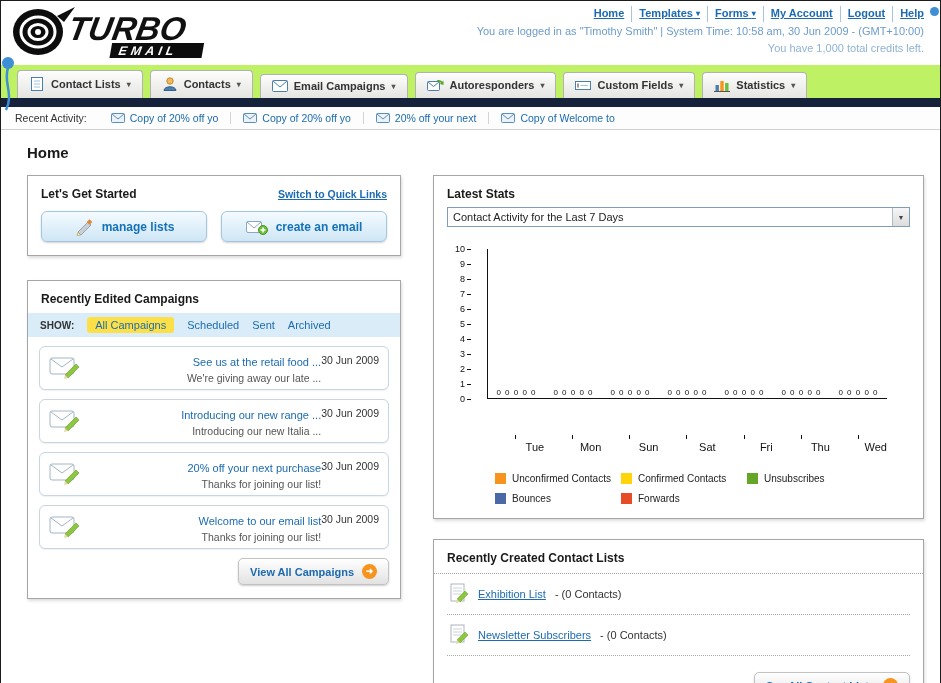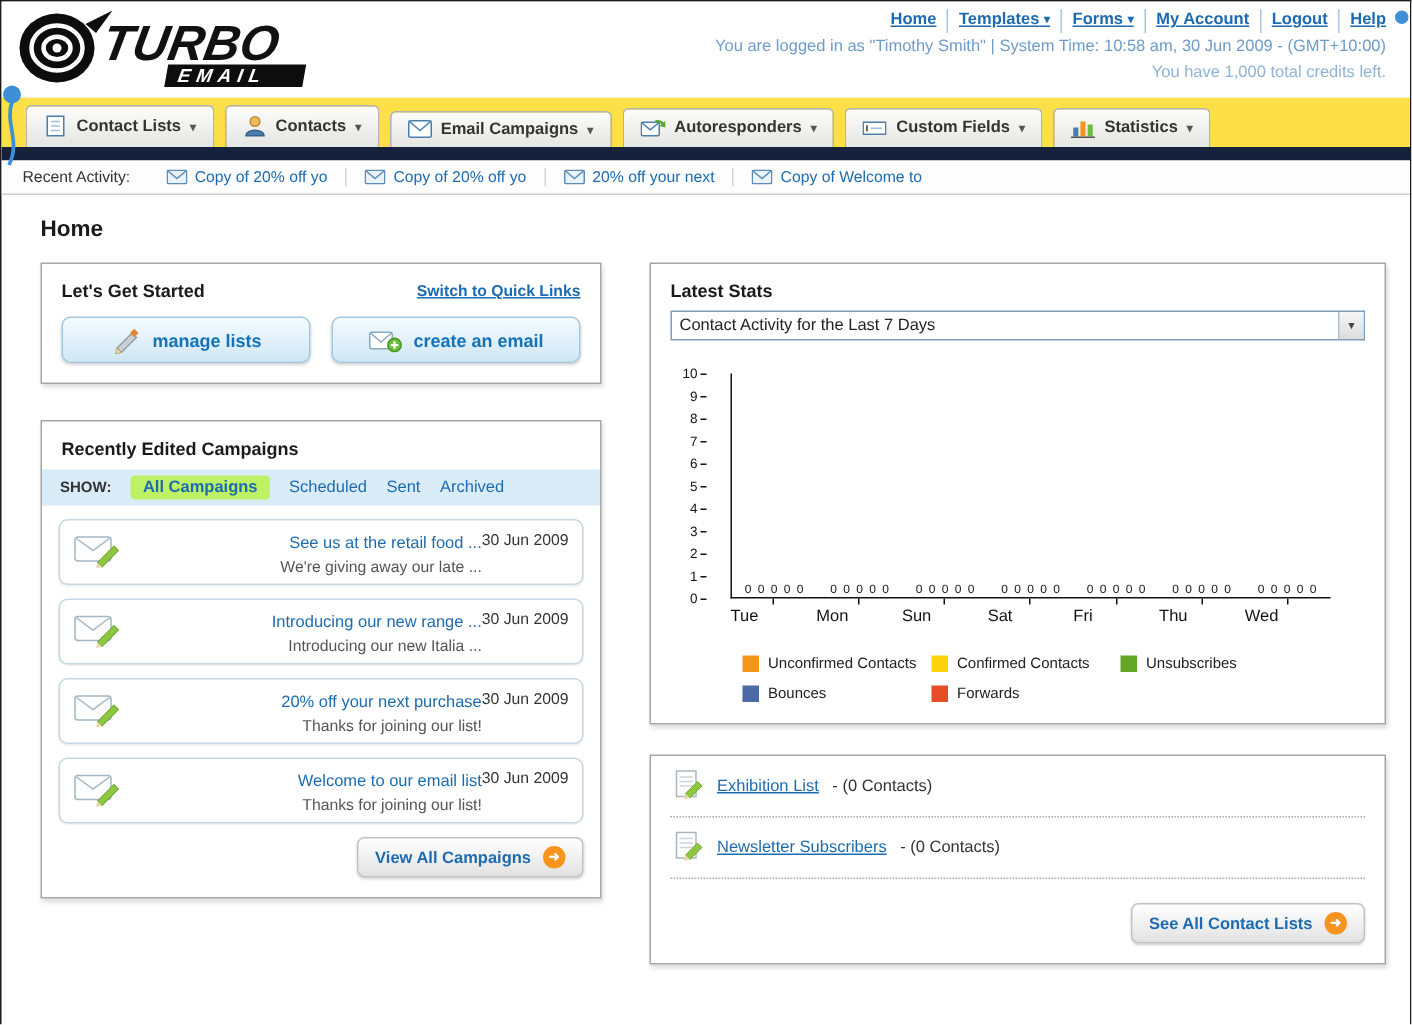--- a/index.html
+++ b/index.html
@@ -14,21 +14,21 @@
   .top-nav a { color:#1c6bb0; font-weight:bold; text-decoration:underline; font-size:11px; margin-left:4px; padding-left:7px; border-left:1px solid #a8c4dc; display:inline-block; }
   .top-nav a:first-child { border-left:none; padding-left:0; }
   .caret { font-size:8px; color:#1c6bb0; vertical-align:1px; }
   .login-info { color:#6d9ccb; margin-top:2px; }
   .credits { color:#8fb3d6; margin-top:1px; }
 
   .left-swoosh { position:absolute; left:0; top:55px; }
   .right-dot { position:absolute; right:1px; top:6px; width:9px; height:9px; border-radius:50%; background:#3f8fd6; }
 
   
-  .tabbar { display:flex; gap:7px; align-items:flex-end; padding:5px 10px 0 16px; background:#fde047; }
+  .tabbar { display:flex; gap:7px; align-items:flex-end; padding:5px 10px 0 16px; background:#bef264; }
   .tab { display:flex; align-items:center; gap:6px; padding:5px 11px 6px; background:linear-gradient(#fdfdfd,#e4e4e1); border:1px solid #b2b2b0; border-bottom:none; border-radius:4px 4px 0 0; font-size:11px; font-weight:bold; color:#333; cursor:pointer; white-space:nowrap; }
   .tab .caret { color:#555; }
   .navy-bar { height:9px; background:#16213c; }
 
   
   .activity-bar { display:flex; align-items:center; padding:5px 14px; font-size:10.5px; background:#fdfdfd; border-bottom:1px solid #cfcfcf; }
   .activity-label { color:#333; margin-right:12px; }
   .activity-item { display:flex; align-items:center; gap:5px; color:#1c6bb0; padding:0 12px; border-right:1px solid #d4d4d4; cursor:pointer; }
   .activity-item:last-child { border-right:none; }
 
@@ -47,21 +47,21 @@
   .gs-head a { font-size:10.5px; color:#1c6bb0; text-decoration:underline;font-weight:bold; }
   .gs-buttons { display:flex; gap:14px; padding:6px 13px 13px; }
   .gs-btn { flex:1; display:flex; align-items:center; justify-content:center; gap:8px; height:31px; background:linear-gradient(#f4fbff,#cfe6f5); border:1px solid #a3c6de; border-radius:6px; font-family:inherit; font-size:12px; font-weight:bold; color:#1472b8; box-shadow:0 1px 2px rgba(0,0,0,0.18); cursor:pointer; }
 
   
   .campaigns { margin-top:24px; }
   .camp-title { padding:11px 13px 7px; }
   .show-bar { display:flex; align-items:center; gap:13px; background:#d9ecf8; padding:4px 12px; font-size:11px; }
   .show-label { font-size:10px; font-weight:bold; color:#333; }
   .show-tab { color:#1c6bb0; cursor:pointer; }
-  .show-tab.active { background:#bef264; border-radius:3px; padding:2px 8px; font-weight:bold; }
+  .show-tab.active { background:#fde047; border-radius:3px; padding:2px 8px; font-weight:normal; }
   .camp-list { padding:9px 11px 2px; display:flex; flex-direction:column; gap:9px; }
   .campaign-item { display:flex; align-items:center; border:1px solid #c6d7e2; border-radius:6px; padding:5px 9px; box-shadow:0 1px 1px rgba(0,0,0,0.06); cursor:pointer; background:#fff; }
   .ci-icon { margin-right:9px; flex:0 0 auto; }
   .ci-text { flex:1; min-width:0;text-align:right; }
   .ci-title { font-size:11px; color:#1c6bb0; }
   .ci-sub { font-size:10.5px; color:#555; margin-top:2px; }
   .ci-date { font-size:10.5px; color:#333; align-self:flex-start; margin-top:2px; }
   .camp-foot { text-align:right; padding:7px 11px 13px; }
 
   .pill-btn { display:inline-flex; align-items:center; gap:8px; padding:5px 11px; background:linear-gradient(#ffffff,#e2e2e2); border:1px solid #c2c2c2; border-radius:5px; font-family:inherit; font-size:11px; font-weight:bold; color:#1c6bb0; box-shadow:0 1px 2px rgba(0,0,0,0.2); cursor:pointer; }
@@ -73,21 +73,21 @@
   .stats-select { display:flex; justify-content:space-between; align-items:center; height:20px; border:1px solid #7f9db9; background:#fff; font-size:11px; padding-left:5px; cursor:pointer; margin-bottom:22px; }
   .dd-arrow { width:17px; height:18px; border-left:1px solid #abc; background:linear-gradient(#f6f6f6,#dcdcdc); font-size:7px; color:#444; display:flex; align-items:center; justify-content:center; }
   .chart-body { display:flex; margin-left:18px; }
   .y-axis { position:relative; width:22px; height:150px; flex:0 0 auto; }
   .y-axis span { position:absolute; right:16px; transform:translateY(-50%); font-size:9px; color:#111; display:flex; align-items:center; gap:2px; }
   .y-axis i.ytick { width:4px; height:1px; background:#111; display:inline-block; }
   .plot { width:400px; height:150px; border-left:1px solid #111; border-bottom:1px solid #111; display:flex; align-items:flex-end; }
   .chart-group { flex:1; display:flex; justify-content:center; }
   .zeros { font-size:8px; color:#111; margin-bottom:1px; white-space:pre; letter-spacing:1px; }
   .x-labels { display:flex; width:400px; margin-left:40px; }
-  .x-label { flex:1; text-align:left; font-size:11px; color:#111; }
+  .x-label { flex:1; text-align:right; font-size:11px; color:#111;margin-top:36px; }
   .x-label::before { content:""; display:block; width:1px; height:4px; background:#111; margin:0 auto 2px; }
   .legend { display:flex; flex-wrap:wrap; row-gap:9px; width:460px; margin:20px 0 0 48px; }
   .legend-item { width:126px; display:flex; align-items:center; gap:6px; font-size:10px; color:#222; }
   .legend-swatch { width:11px; height:11px; flex:0 0 auto; display:inline-block; }
 
   
   .contact-lists { margin-top:20px; }
   .cl-title { padding:11px 13px 8px; border-bottom:1px dotted #a9a9a9; margin:0 0 0; }
   .cl-items { padding:0 13px; }
   .cl-item { display:flex; align-items:center; gap:9px; padding:9px 2px; border-bottom:1px dotted #a9a9a9; font-size:11px; }
@@ -400,20 +400,21 @@
                   <div class="legend-item">
                     <span class="legend-swatch" style="background: rgb(230, 76, 37);"></span>
                     <span>Forwards</span>
                   </div>
                 </div>
             </div>
           </div>
         </section>
 
         <section class="panel contact-lists">
+          <h2 class="cl-title">Recently Created Contact Lists</h2>
           <div class="cl-items">
             <div class="cl-item">
               <svg width="20" height="22" viewBox="0 0 20 22">
                   <rect x="2" y="1" width="13" height="17" fill="#fff" stroke="#aab6bf"></rect>
                   <line x1="4" y1="5" x2="13" y2="5" stroke="#ccd4da"></line>
                   <line x1="4" y1="8" x2="13" y2="8" stroke="#ccd4da"></line>
                   <line x1="4" y1="11" x2="13" y2="11" stroke="#ccd4da"></line>
                   <path d="M8 16 L16 8 L19 11 L11 19 Z" fill="#8dc63f" stroke="#6fa52f" stroke-width="0.6"></path>
                   <path d="M8 16 L7 20 L11 19 Z" fill="#e7d9a8"></path>
                 </svg>

